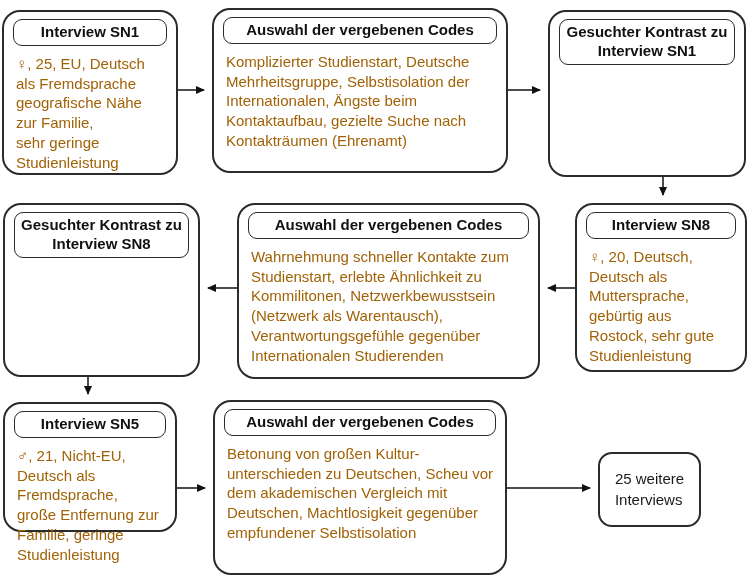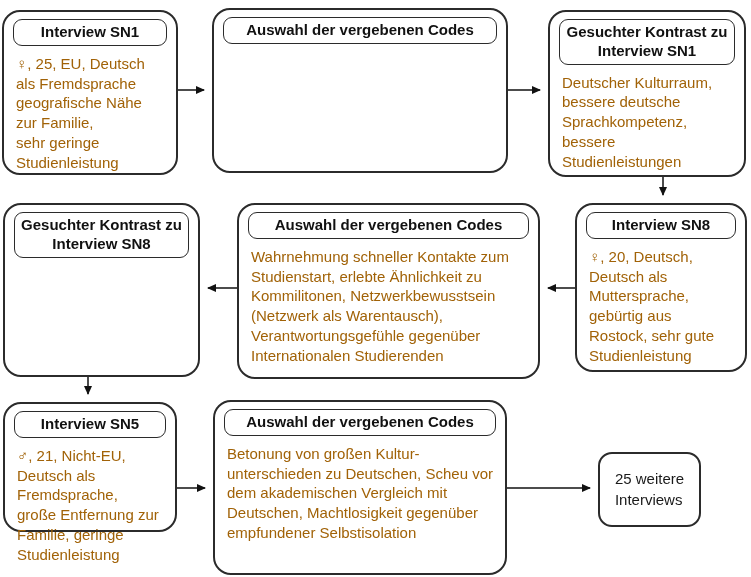--- a/index.html
+++ b/index.html
@@ -78,30 +78,30 @@
     <div class="node-body">♀, 25, EU, Deutsch
 als Fremdsprache
 geografische Nähe
 zur Familie,
 sehr geringe
 Studienleistung</div>
   </div>
 
   <div class="node n-codes1">
     <div class="node-header">Auswahl der vergebenen Codes</div>
+    <div class="node-body">Komplizierter Studienstart, Deutsche
+Mehrheitsgruppe, Selbstisolation der
+Internationalen, Ängste beim
+Kontaktaufbau, gezielte Suche nach
+Kontakträumen (Ehrenamt)</div>
   </div>
 
   <div class="node n-kontr1">
     <div class="node-header">Gesuchter Kontrast zu
 Interview SN1</div>
-    <div class="node-body">Deutscher Kulturraum,
-bessere deutsche
-Sprachkompetenz,
-bessere
-Studienleistungen</div>
   </div>
 
   <div class="node n-sn8">
     <div class="node-header">Interview SN8</div>
     <div class="node-body">♀, 20, Deutsch,
 Deutsch als
 Muttersprache,
 gebürtig aus
 Rostock, sehr gute
 Studienleistung</div>

